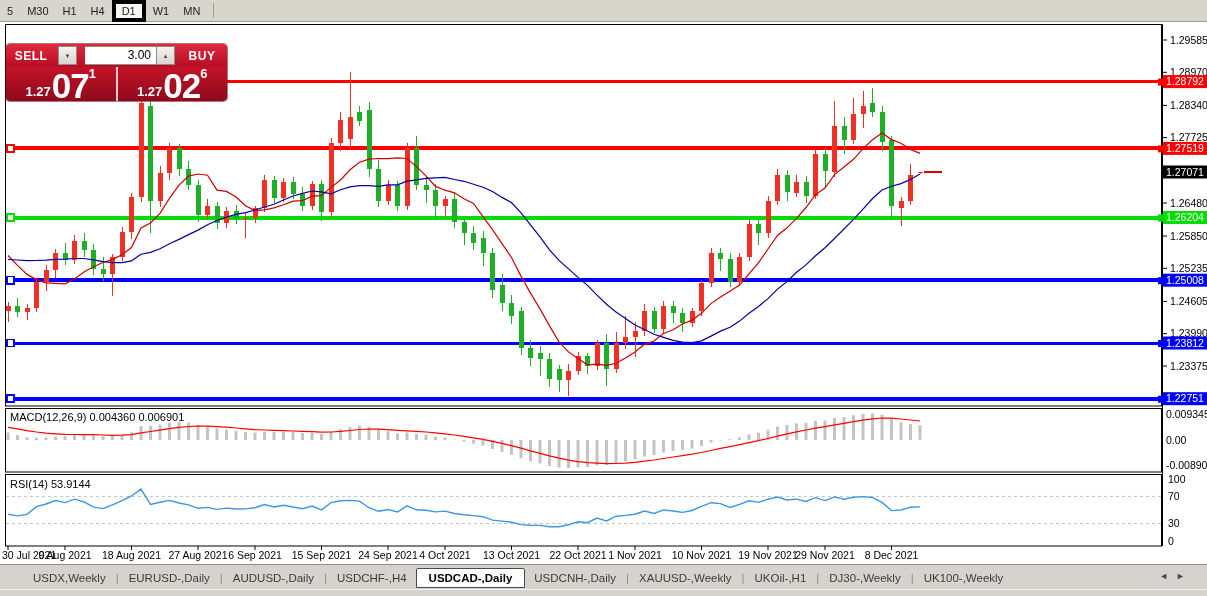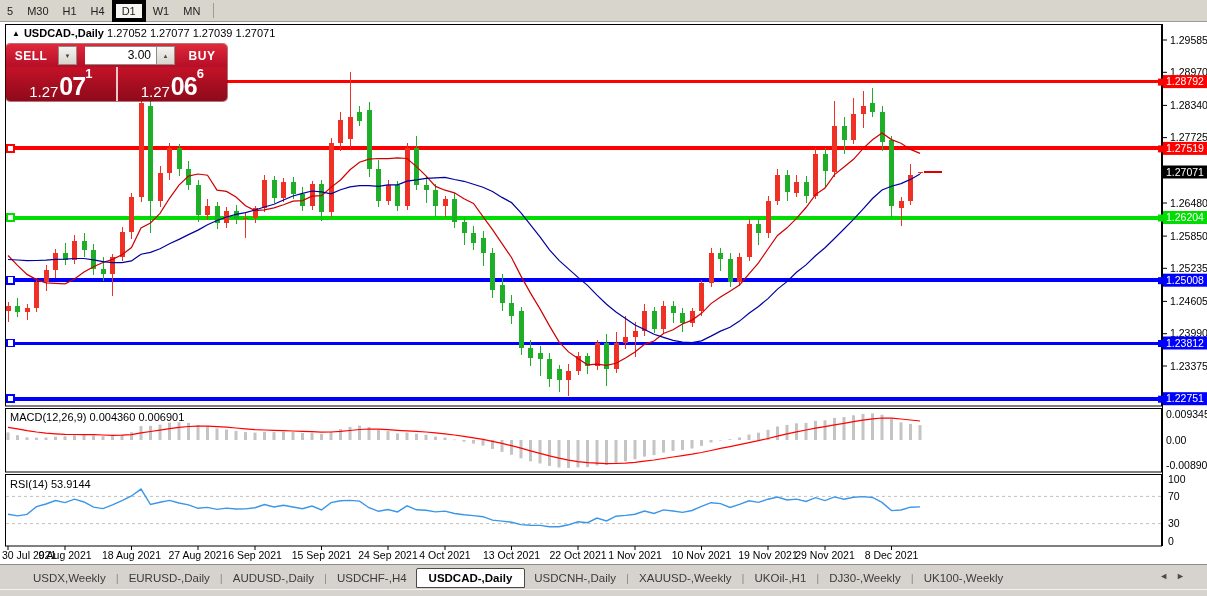--- a/index.html
+++ b/index.html
@@ -28,22 +28,22 @@
   .spin-btn{width:17px;height:17px;background:linear-gradient(#f4f3f1,#d8d5cd);
     border:1px solid #8f8c85;display:flex;align-items:center;justify-content:center;
     font-size:6px;color:#444;}
   .spin-field{width:64px;height:15px;background:#fff;border-top:1px solid #8f8c85;
     border-bottom:1px solid #8f8c85;font-size:12px;color:#000;text-align:right;
     padding:1px 5px 1px 2px;line-height:15px;margin-left:8px;}
   .trade-bottom{display:flex;height:34px;}
   .price-box{flex:1;background:linear-gradient(#c41227,#8d0a1b);color:#fff;position:relative;
     display:flex;align-items:flex-end;justify-content:center;padding-bottom:2px;}
   .price-box.left{border-right:2px solid #e8c8cc;}
-  .p-small{font-size:15px;font-weight:400;line-height:15px;margin-right:1px;}
-  .p-big{font-size:25px;font-weight:700;line-height:26px;letter-spacing:-1px;}
+  .p-small{font-size:13px;font-weight:700;line-height:15px;margin-right:1px;}
+  .p-big{font-size:35px;font-weight:700;line-height:26px;letter-spacing:-1px;}
   .p-sup{font-size:13px;font-weight:700;line-height:12px;align-self:flex-start;margin-top:1px;}
   
   .tab-bar{position:absolute;left:0;top:564px;width:1207px;height:25px;background:#d6d3ce;
     border-top:1px solid #8f8c85;display:flex;align-items:center;font-size:11.5px;color:#3c3c3c;}
   .tab{padding:3px 9px;cursor:default;white-space:nowrap;}
   .tab.active{background:#fff;border:1px solid #4a4a4a;border-radius:2px 2px 0 0;
     font-weight:700;color:#000;padding:3px 12px;}
   .tab-sep{color:#8f8c85;margin:0 1px;}
   .tab-scroll{position:absolute;right:14px;top:6px;font-size:9px;color:#4a4a4a;letter-spacing:8px;}
   .status-strip{position:absolute;left:0;top:589px;width:1207px;height:7px;background:#d6d3ce;
@@ -485,24 +485,20 @@
           <line x1="768" y1="524" x2="768" y2="528" stroke="#000"></line>
           <text x="768" y="537" text-anchor="middle">19 Nov 2021</text>
           <line x1="825" y1="524" x2="825" y2="528" stroke="#000"></line>
           <text x="825" y="537" text-anchor="middle">29 Nov 2021</text>
           <line x1="891.5" y1="524" x2="891.5" y2="528" stroke="#000"></line>
           <text x="891.5" y="537" text-anchor="middle">8 Dec 2021</text>
         </g>
       </svg>
   </div>
 
-  <div class="chart-title">
-    <span class="tri">▲</span><b>USDCAD-,Daily</b>
-    <span>1.27052 1.27077 1.27039 1.27071</span>
-  </div>
 
   <div class="trade">
     <div class="trade-top">
       <div class="btn-trade">SELL</div>
       <div class="spinner">
         <div class="spin-btn">
           <span>▼</span>
         </div>
         <div class="spin-field">3.00</div>
         <div class="spin-btn">
@@ -512,21 +508,21 @@
       <div class="btn-trade">BUY</div>
     </div>
     <div class="trade-bottom">
       <div class="price-box left">
         <span class="p-small">1.27</span>
         <span class="p-big">07</span>
         <span class="p-sup">1</span>
       </div>
       <div class="price-box">
         <span class="p-small">1.27</span>
-        <span class="p-big">06</span>
+        <span class="p-big">02</span>
         <span class="p-sup">6</span>
       </div>
     </div>
   </div>
 
   <div class="tab-bar">
     <div style="width:24px"></div>
     <span id="tabs-holder" style="display:flex;align-items:center;text-align:right;">
         <div class="tab">USDX,Weekly</div>
         <span class="tab-sep">|</span>

